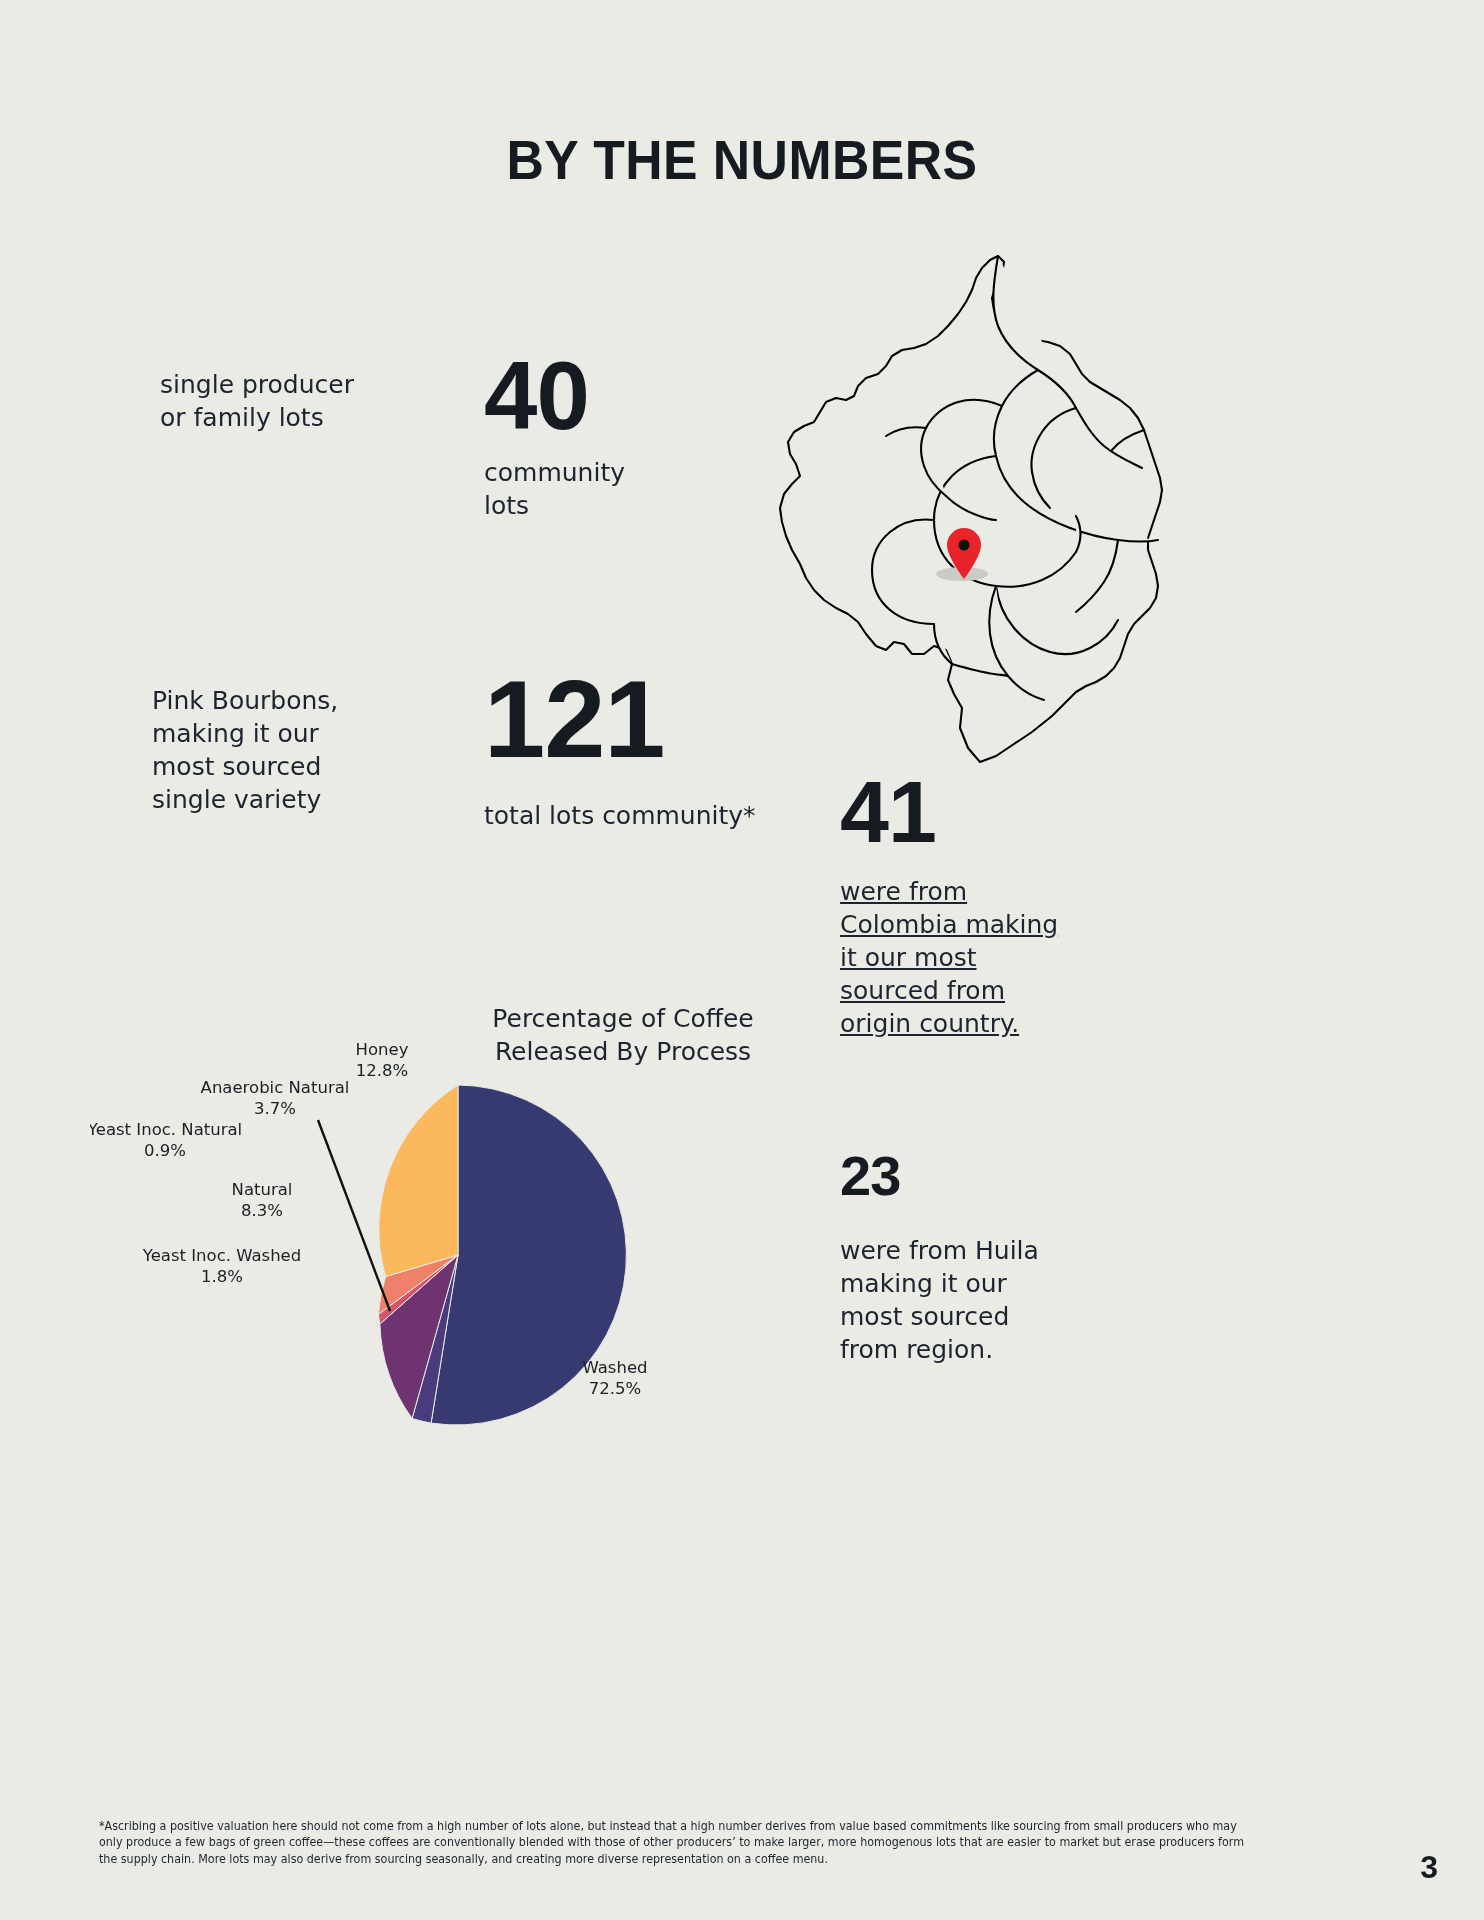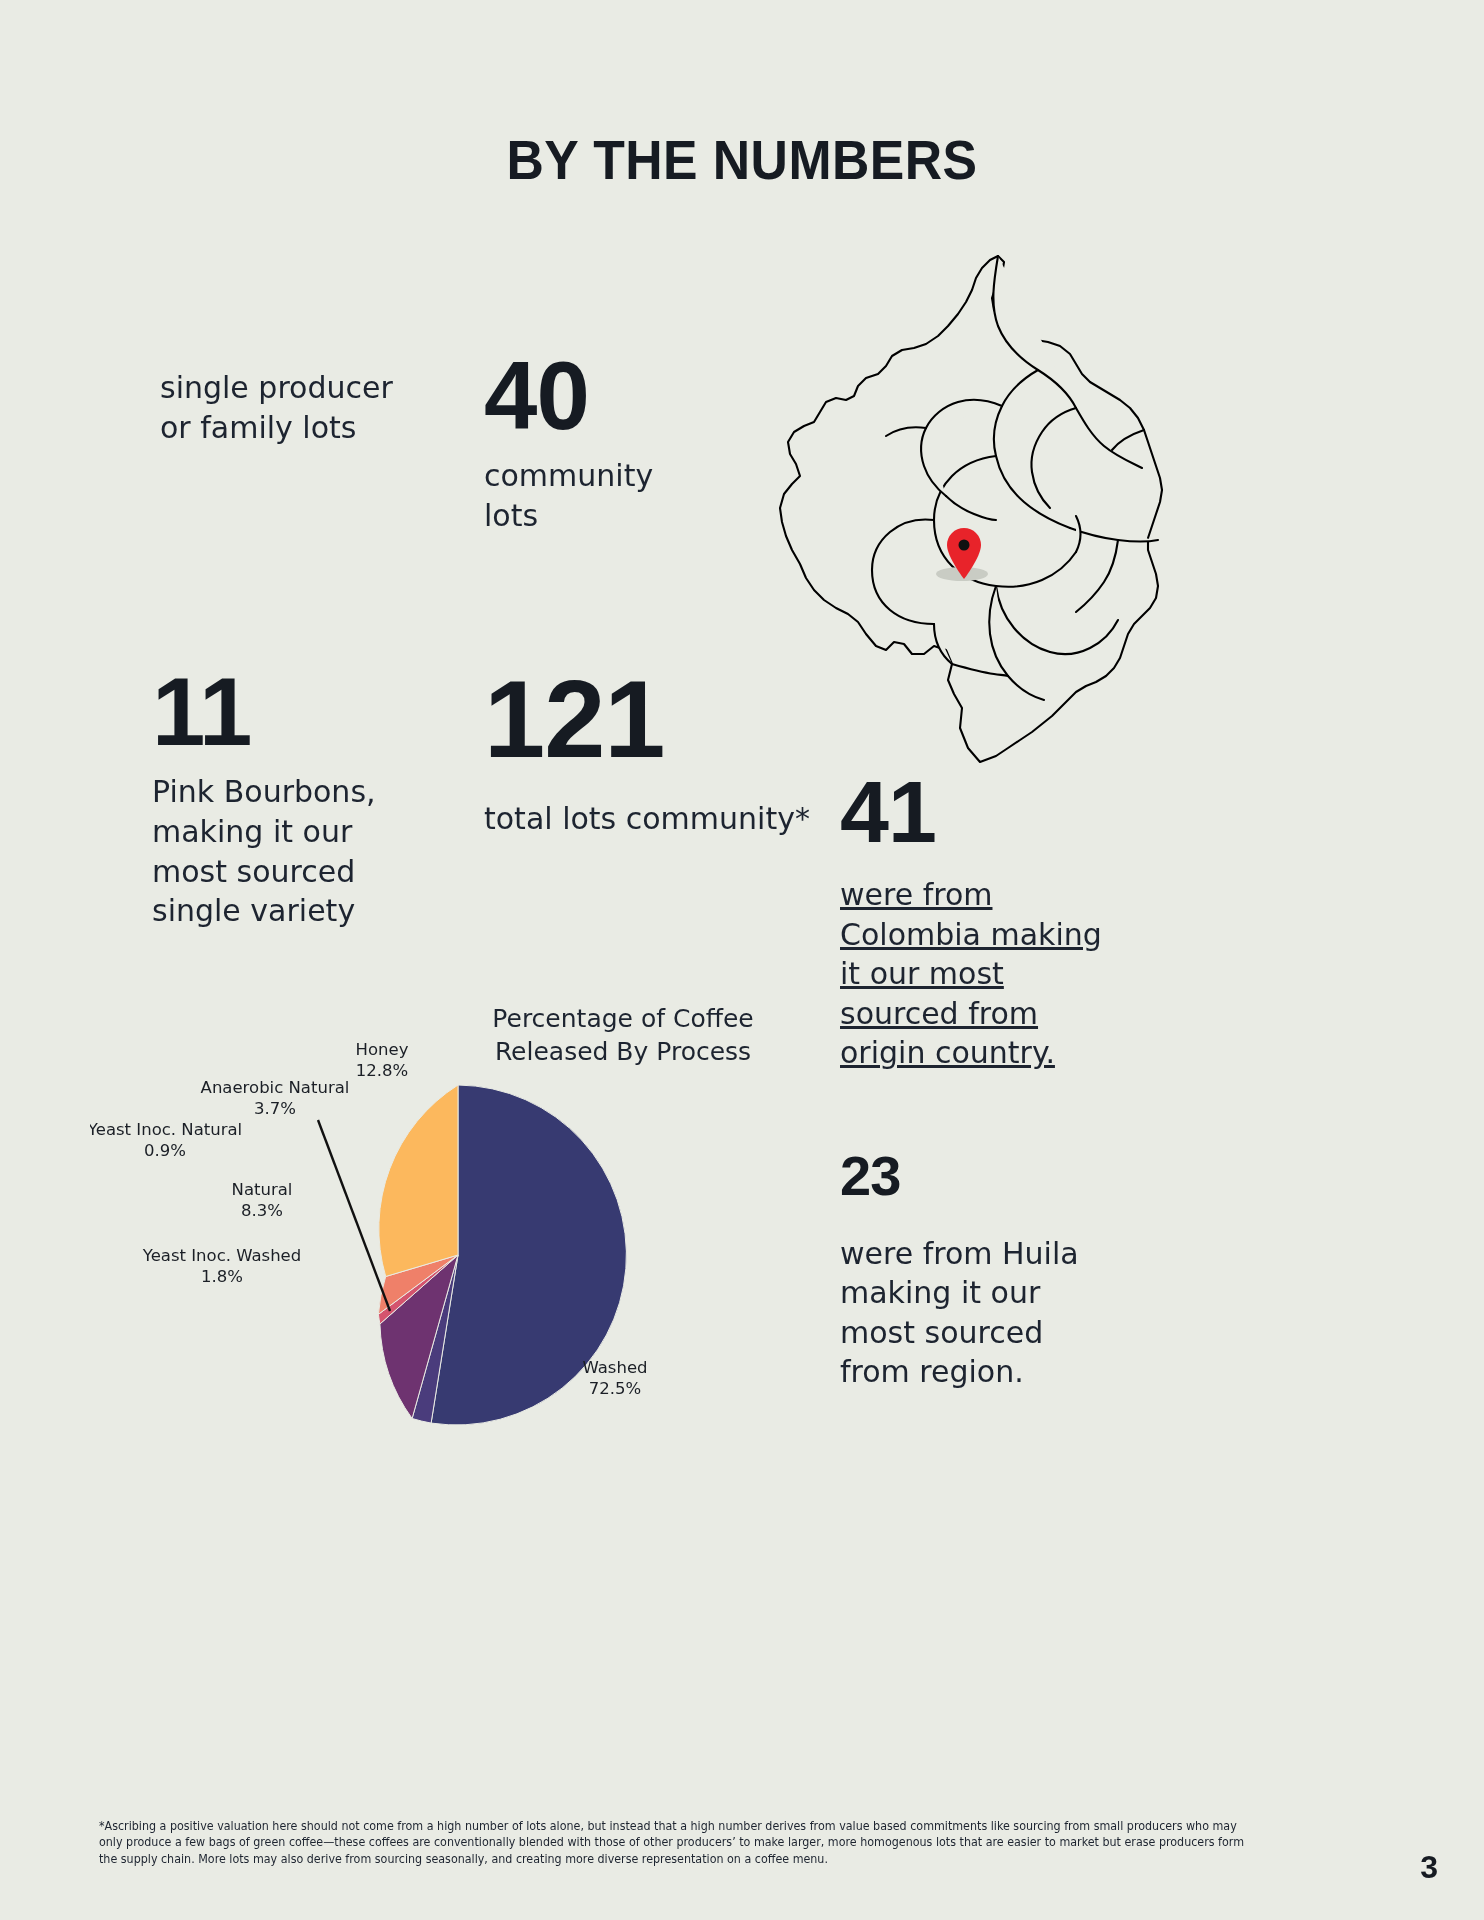--- a/index.html
+++ b/index.html
@@ -38,21 +38,21 @@
     font-family: "Liberation Sans", sans-serif;
     font-weight: 700;
     color: #161b22;
     line-height: 0.92;
     letter-spacing: -1px;
   }
   .stat .cap {
     font-family: "DejaVu Sans", sans-serif;
     font-weight: 400;
     color: #1d2430;
-    font-size: 30px;
+    font-size: 25px;
     line-height: 1.32;
     margin-top: 16px;
     white-space: pre-line;
   }
 
   #stat-81  { left: 160px; top: 352px; }
   #stat-81 .num { font-size: 96px; }
   #stat-40  { left: 484px; top: 352px; }
   #stat-40 .num { font-size: 96px; }
   #stat-11  { left: 152px; top: 668px; }
@@ -145,21 +145,20 @@
 or family lots</div>
 </div>
 
 <div class="stat" id="stat-40">
   <div class="num">40</div>
   <div class="cap">community
 lots</div>
 </div>
 
 <div class="stat" id="stat-11">
-  <div class="num">11</div>
   <div class="cap">Pink Bourbons,
 making it our
 most sourced
 single variety</div>
 </div>
 
 <div class="stat" id="stat-121">
   <div class="num">121</div>
   <div class="cap">total lots community*</div>
 </div>

